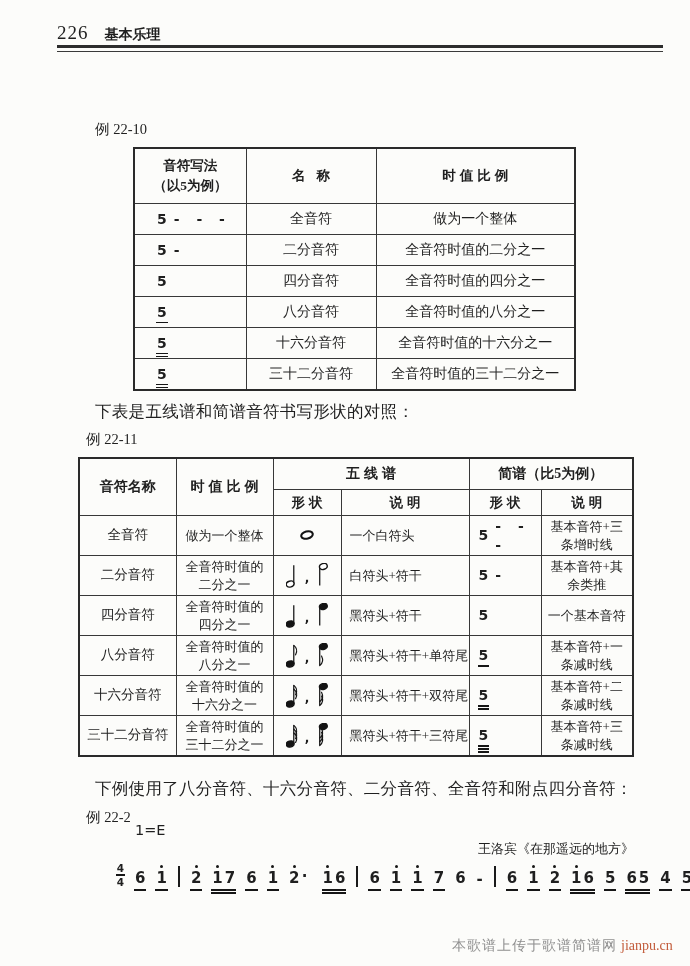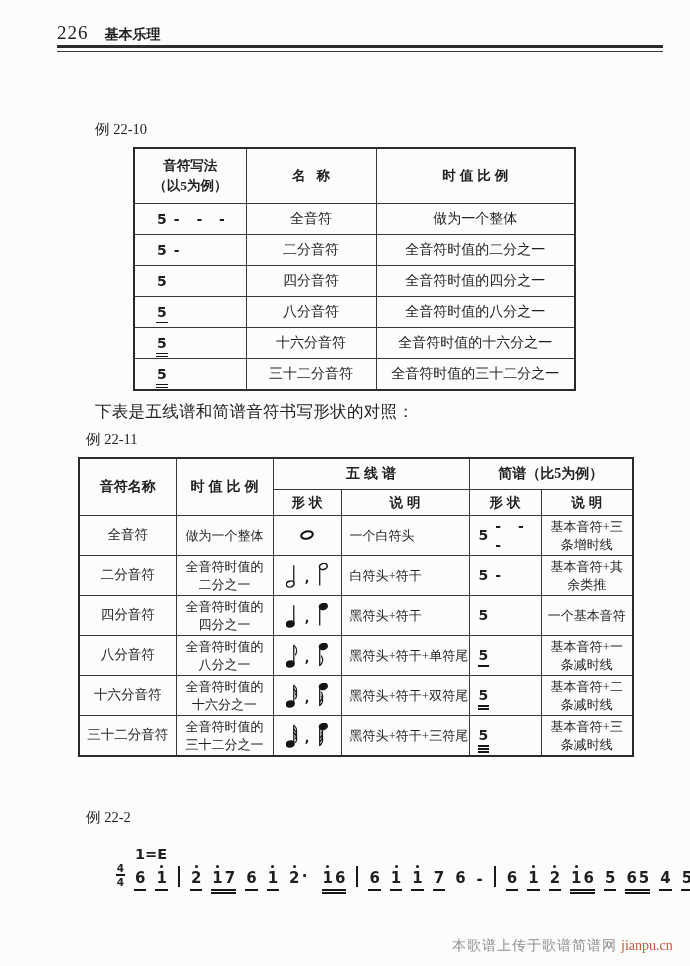--- a/index.html
+++ b/index.html
@@ -42,22 +42,22 @@
   .sub{display:inline-flex;flex-direction:column;align-items:center;justify-content:flex-end;}
   .od{width:3px;height:3px;border-radius:50%;background:#161616;margin:0 auto 2px;}
   .ul{position:absolute;left:-1px;right:-1px;height:1.7px;background:#161616;}
   .dashes{font-family:"DejaVu Sans",sans-serif;font-weight:700;font-size:14px;margin-left:7px;letter-spacing:6px;}
   .grp{display:inline-flex;align-items:flex-end;gap:2px;}
   
   .shape-pair{display:flex;align-items:center;justify-content:center;gap:5px;}
   .cm{font-weight:700;font-size:12px;line-height:1;align-self:flex-end;margin-bottom:4px;
       font-family:"DejaVu Sans",sans-serif;}
   
-  .keysig{position:absolute;top:846px;left:135px;font-family:"DejaVu Sans",sans-serif;
-          font-weight:700;font-size:14.5px;}
+  .keysig{position:absolute;top:822px;left:135px;font-family:"DejaVu Sans",sans-serif;
+          font-weight:400;font-size:14.5px;}
   .attrib{position:absolute;top:840px;left:478px;font-size:13px;}
   .jline{position:absolute;top:861px;left:116px;display:flex;align-items:flex-end;height:26px;}
   .jline .nn{font-size:15px;}
   .jline .tk{margin-right:11px;}
   .bar{width:2px;height:21px;background:#1a1a1a;margin-right:11px;}
   .dashtk{font-family:"DejaVu Sans",sans-serif;font-weight:700;font-size:15px;margin-right:11px;line-height:1.1;}
   .sp{width:12px;}
   .ts{display:inline-flex;flex-direction:column;align-items:center;margin-right:10px;line-height:1;}
   .ts b{font-family:"DejaVu Sans",sans-serif;font-size:10.5px;font-weight:700;}
   .tsline{width:9px;height:1.4px;background:#161616;margin:1px 0;}
@@ -362,23 +362,25 @@
                 <i class="ul" style="top: calc(100% + 2px);"></i>
                 <i class="ul" style="top: calc(100% + 5px);"></i>
                 <i class="ul" style="top: calc(100% + 8px);"></i>
               </span>
             </span></td>
           <td class="c-jdesc">基本音符+三条减时线</td>
         </tr>
       </tbody>
   </table>
 
+  <div class="midtext" style="top:778px;left:95px;">下例使用了八分音符、十六分音符、二分音符、全音符和附点四分音符：</div>
   <div class="exlabel" style="top:808px;left:86px;">例 22-2</div>
 
   <div class="keysig">1=E</div>
+  <div class="attrib">王洛宾《在那遥远的地方》</div>
 
   <div class="jline">
       <span class="ts">
         <b>4</b>
         <i class="tsline"></i>
         <b>4</b>
       </span>
       <span class="tk">
         <span class="sub">
           <b class="nn">6</b>

